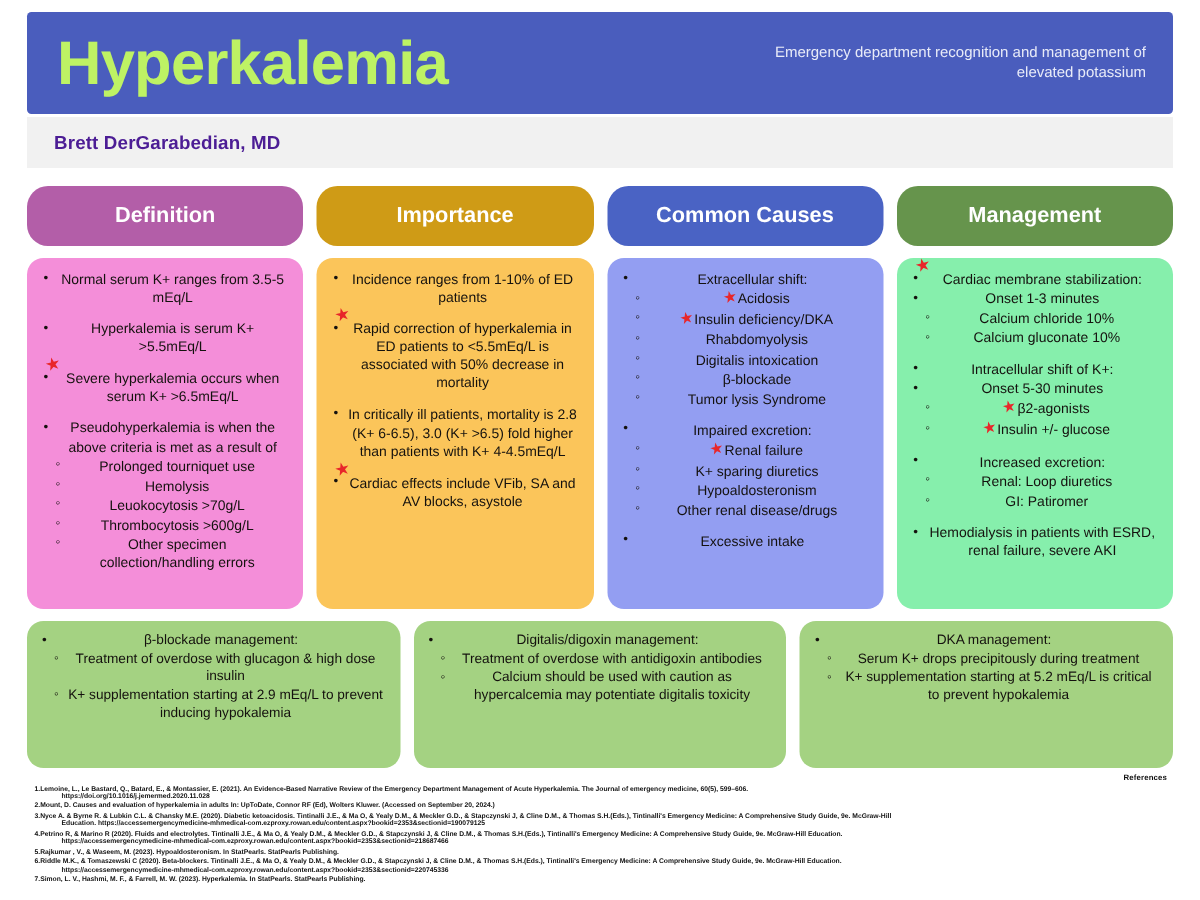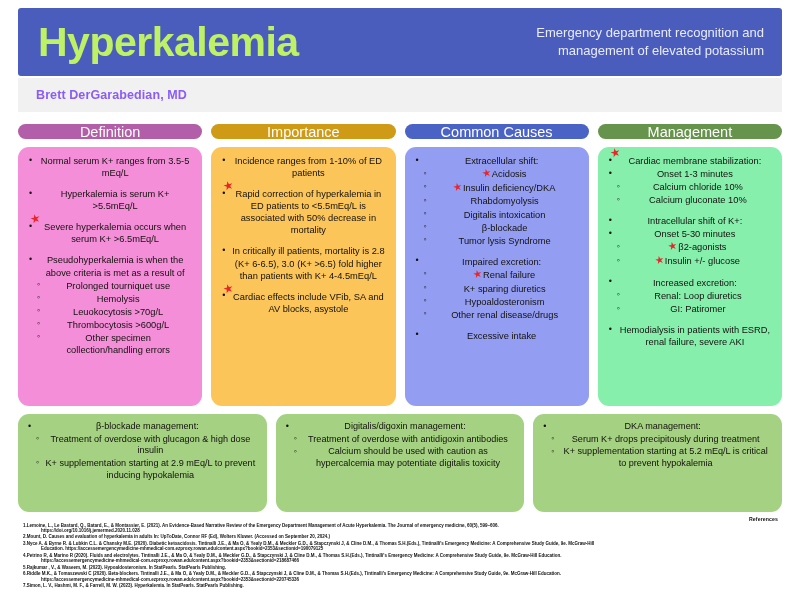--- a/index.html
+++ b/index.html
@@ -16,41 +16,41 @@
     position:absolute; left:18px; top:8px; width:764px; height:68px;
     background:#4a5dbd; border-radius:3px;
     display:flex; align-items:center; justify-content:space-between;
     padding: 0 18px 0 20px;
   }
   .hdr-title {
     color:#bef264; font-size:41px; font-weight:bold; letter-spacing:-0.5px;
     line-height:1; white-space:nowrap;
   }
   .hdr-sub {
-    color:#e8ebf8; font-size:13px; line-height:1.35; text-align:right;
+    color:#e8ebf8; font-size:10px; line-height:1.35; text-align:right;
     max-width:260px; font-weight:400;
   }
   .byline-bar {
     position:absolute; left:18px; top:78px; width:764px; height:34px;
     background:#f1f1f1;
     display:flex; align-items:center; padding-left:18px;
   }
-  .byline { font-size:12.5px; font-weight:bold; color:#8b5cf6; letter-spacing:0.1px; }
+  .byline { font-size:12.5px; font-weight:bold; color:#4c1d95; letter-spacing:0.1px; }
 
   
   .cols {
     position:absolute; left:18px; top:124px; width:764px; height:282px;
     display:flex; gap:9px;
   }
   .col { flex:1 1 0; display:flex; flex-direction:column; }
 
   .pill {
-    height:15px; border-radius:14px;
+    height:40px; border-radius:14px;
     display:flex; align-items:center; justify-content:center;
-    color:#ffffff; font-size:14.5px; font-weight:normal;
+    color:#ffffff; font-size:14.5px; font-weight:bold;
     margin-bottom:8px;
   }
   .panel {
     flex:1 1 auto; border-radius:11px; padding:8px 7px 8px 7px;
     position:relative; overflow:hidden;
   }
 
   
   .bottom-row {
     position:absolute; left:18px; top:414px; width:764px; height:98px;

